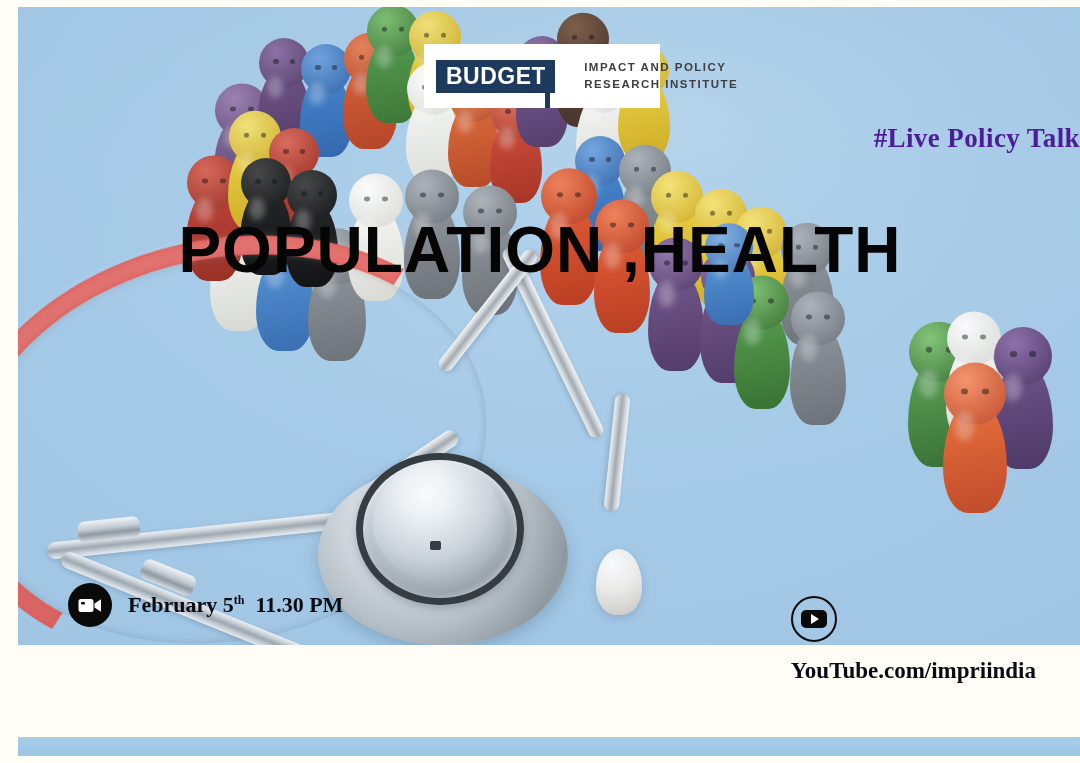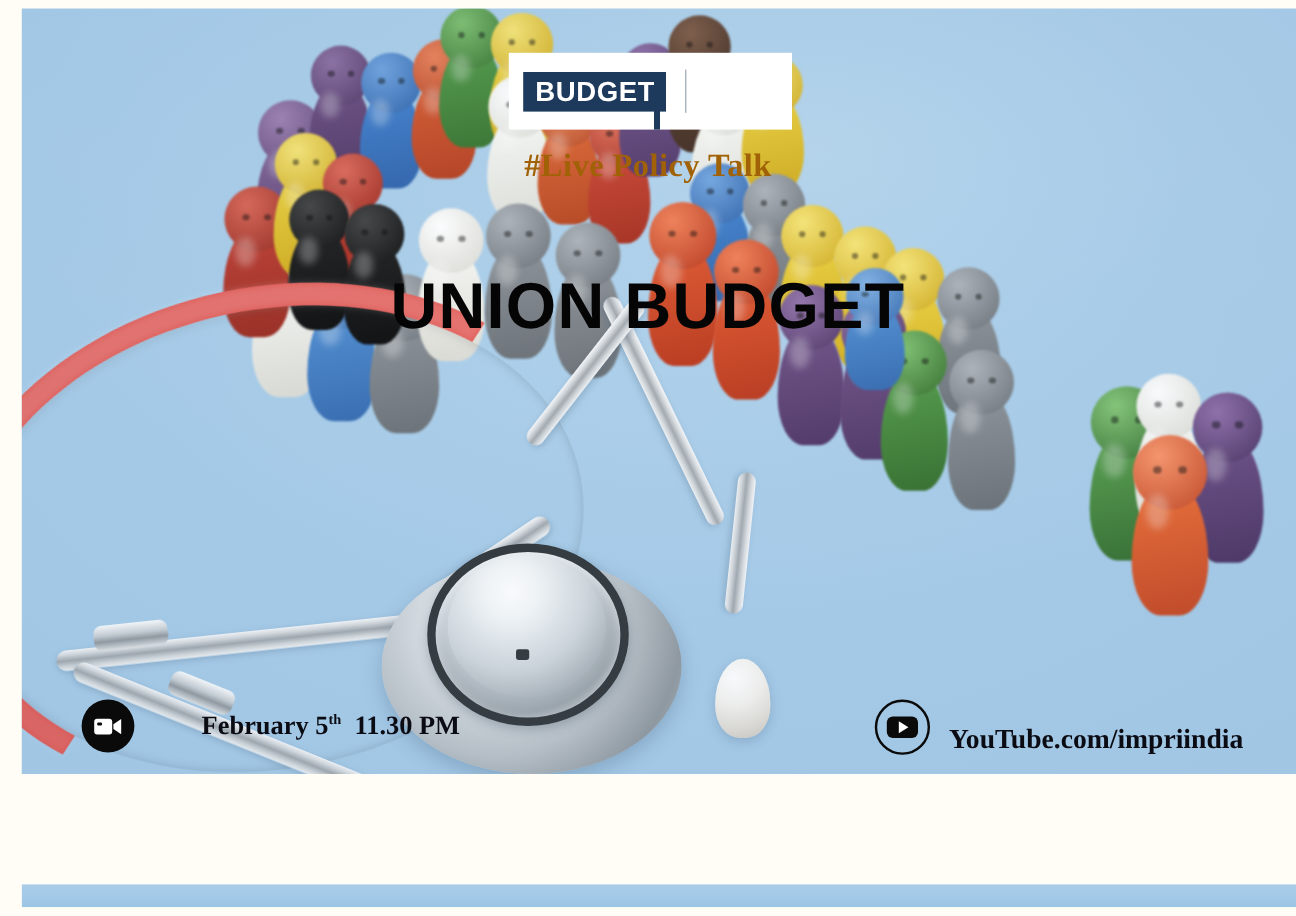--- a/index.html
+++ b/index.html
@@ -168,25 +168,25 @@
     letter-spacing:1.5px;
     line-height:1.45;
     font-family:"Liberation Sans", sans-serif;
     white-space:nowrap;
   }
 
   
   .hashtag{
     position:absolute;
     left:0; right:0; top:123px;
-    text-align:center;
+    text-align:right;
     font-family:"Liberation Serif", serif;
     font-weight:bold;
     font-size:27px;
-    color:#a16207;
+    color:#4c1d95;
     letter-spacing:.4px;
     z-index:13;
   }
   .title-block{
     position:absolute;
     left:0; right:0; top:218px;
     text-align:center;
     z-index:13;
     font-family:"Liberation Sans", sans-serif;
     font-weight:bold;
@@ -219,29 +219,29 @@
     display:flex;
     align-items:center;
     justify-content:center;
   }
   .date-text{
     font-family:"Liberation Serif", serif;
     font-weight:bold;
     font-size:22px;
     color:#0b0b14;
     white-space:nowrap;
-    margin-left:40px;
   }
   .date-text sup{ font-size:12px; }
   .yt-group{
     position:absolute;
-    right:44px; top:0;
-    display:flex;
-    align-items:flex-end;
+    right:44px; top:13px;
+    display:flex;
+    align-items:flex-start;
     gap:16px;
+    flex-direction:column;
   }
   .yt-circle{
     width:46px; height:46px;
     border-radius:50%;
     border:2px solid #0a0a0a;
     display:flex;
     align-items:center;
     justify-content:center;
   }
   .yt-badge{
@@ -514,26 +514,30 @@
 
     <div class="metal-arm" style="left:395px; top:296px; width:150px; transform:rotate(-52deg); height:15px;"></div>
   </div>
 
   <div class="logo-box">
     <div class="logo-mark">
       <span>BUDGET</span>
       <span class="tail"></span>
     </div>
     <div class="logo-divider"></div>
+    <div class="logo-text">
+      <div>IMPACT AND POLICY</div>
+      <div>RESEARCH INSTITUTE</div>
+    </div>
   </div>
 
   <div class="hashtag">#Live Policy Talk</div>
 
   <div class="title-block">
-    <div class="t-line3">UNION BUDGET</div>
+    <div class="t-line1">POPULATION ,HEALTH</div>
   </div>
 
   <div class="info-row">
 
     <div class="date-group">
       <span class="cam-circle">
         <svg width="24" height="17" viewBox="0 0 24 17" aria-hidden="true">
           <rect x="0.5" y="2" width="15" height="13" rx="2.5" fill="#ffffff"></rect>
           <path d="M16.5 6.5 L23 2.2 L23 14.8 L16.5 10.5 Z" fill="#ffffff"></path>
           <rect x="3" y="5" width="4" height="2.6" rx="1" fill="#0a0a0a"></rect>

